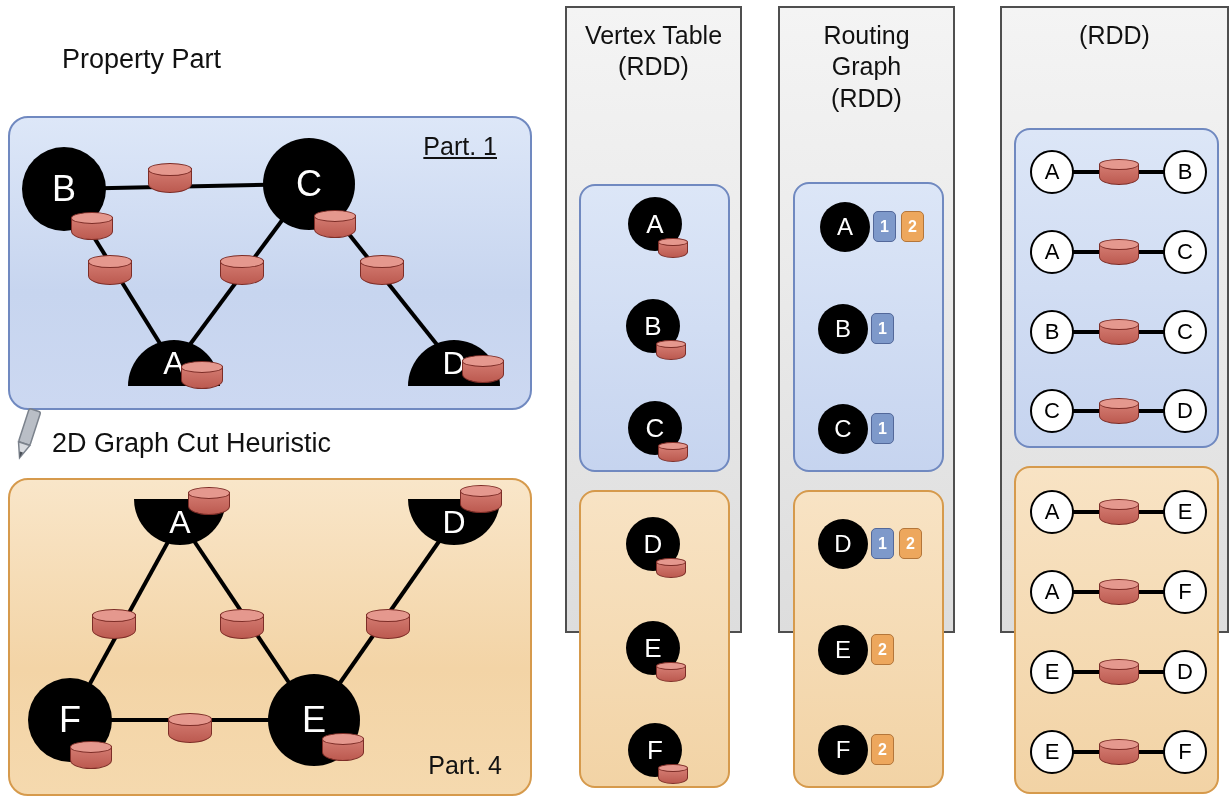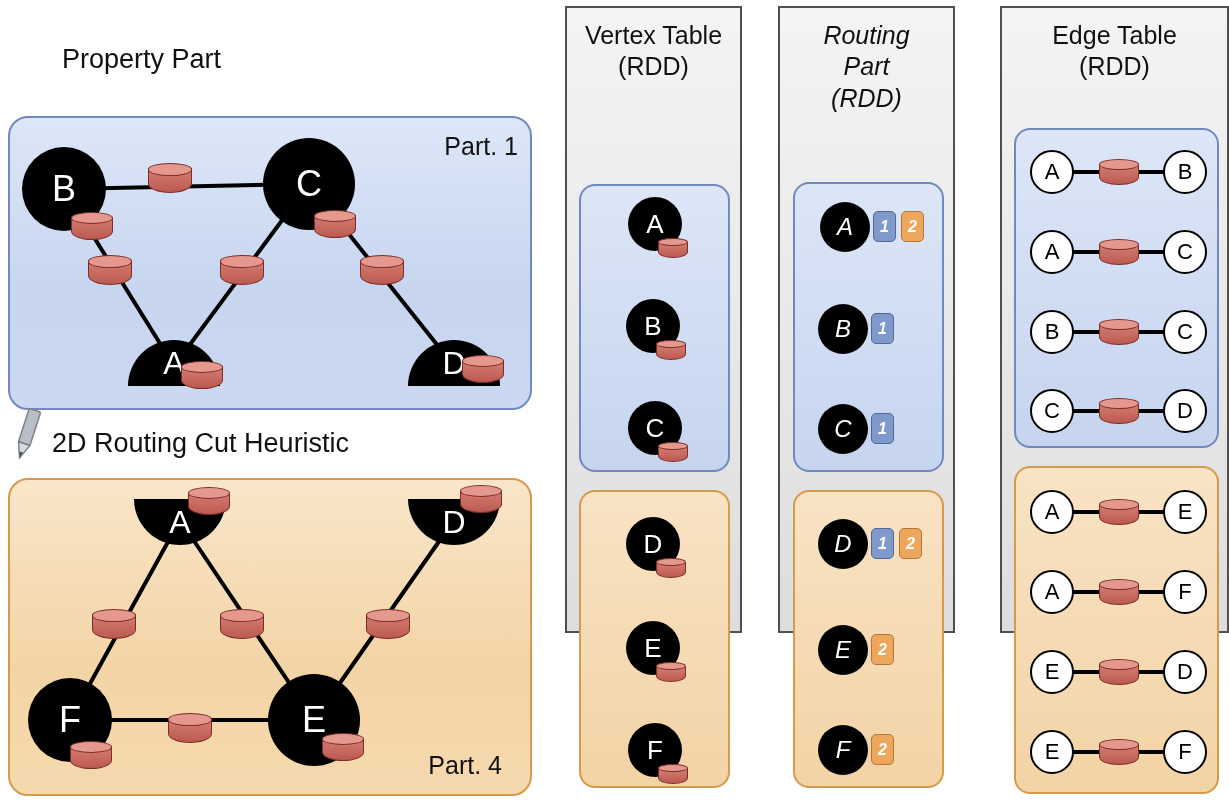--- a/index.html
+++ b/index.html
@@ -9,21 +9,21 @@
   .pg-title { position:absolute; left:62px; top:44px; font-size:27px; }
 
   .pbox { position:absolute; border-radius:20px; box-sizing:border-box; }
   .part1-box { left:8px; top:116px; width:524px; height:294px;
                background:linear-gradient(180deg,#dde7f8 0%,#c7d5ef 60%,#ccd8f1 100%);
                border:2.5px solid #7089c0; }
   .part2-box { left:8px; top:478px; width:524px; height:318px;
                background:linear-gradient(180deg,#f9e6c9 0%,#f3d4a6 60%,#f5d9ae 100%);
                border:2.5px solid #d69a4c; }
   .part-label { position:absolute; font-size:25px; }
-  .p1l { right:12px; top:14px; }
+  .p1l { right:33px; top:14px;text-decoration:underline; }
   .p2l { right:28px; bottom:14px; }
 
   svg.edges { position:absolute; left:0; top:0; z-index:1; }
   svg.edges line { stroke:#000; stroke-width:4; }
 
   .vtx { position:absolute; background:#000; color:#fff; display:flex;
          align-items:center; justify-content:center; z-index:2; font-size:36px; }
   .circle { border-radius:50%; }
   .dome-up   { border-radius:50% 50% 0 0 / 100% 100% 0 0; font-size:32px; }
   .dome-down { border-radius:0 0 50% 50% / 0 0 100% 100%; font-size:32px; }
@@ -38,21 +38,21 @@
                  background:#e5988e; border:1.6px solid #7d2d27; box-sizing:border-box;
                  border-radius:50%; }
 
   .pencil { position:absolute; left:8px; top:406px; }
   .heuristic { position:absolute; left:52px; top:428px; font-size:27px; }
 
   
   .col { position:absolute; top:6px; height:627px; box-sizing:border-box;
          background:linear-gradient(180deg,#f4f4f4,#dddddd); border:2px solid #4f4f4f; }
   .col-vertex  { left:565px; width:177px; }
-  .col-routing { left:778px; width:177px;font-style:italic; }
+  .col-routing { left:778px; width:177px; }
   .col-edge    { left:1000px; width:229px; }
   .col-header  { position:absolute; top:12px; width:100%; text-align:center;
                  font-size:25px; line-height:1.25; }
 
   .inner { position:absolute; border-radius:16px; box-sizing:border-box; }
   .inner.blue   { background:linear-gradient(180deg,#dce6f7,#c6d4ef); border:2px solid #7089c0; }
   .inner.orange { background:linear-gradient(180deg,#f8e3c4,#f2d3a5); border:2px solid #d69a4c; }
 
   .vt-blue   { left:12px; top:176px; width:151px; height:288px; }
   .vt-orange { left:12px; top:482px; width:151px; height:298px; }
@@ -124,21 +124,21 @@
 
   <div class="pencil">
     <svg width="38" height="58" viewBox="0 0 38 58">
       <g transform="rotate(18 19 29)">
         <rect x="13" y="3" width="12" height="35" rx="2" fill="#b9bec6" stroke="#7b828c" stroke-width="1.5"></rect>
         <polygon points="13,38 25,38 19,53" fill="#d8dbe0" stroke="#7b828c" stroke-width="1.5"></polygon>
         <polygon points="17.4,47 20.6,47 19,53" fill="#4a4f57"></polygon>
       </g>
     </svg>
   </div>
-  <div class="heuristic">2D Routing Cut Heuristic</div>
+  <div class="heuristic">2D Graph Cut Heuristic</div>
 
   <div class="pbox part2-box">
     <svg class="edges" width="524" height="318" viewBox="0 0 524 318">
       <line x1="170" y1="40" x2="60" y2="240"></line>
       <line x1="170" y1="40" x2="304" y2="240"></line>
       <line x1="304" y1="240" x2="444" y2="40"></line>
       <line x1="60" y1="240" x2="304" y2="240"></line>
     </svg>
 
     <div class="vtx dome-down" style="left:124px;top:19px;width:92px;height:46px">
@@ -197,21 +197,21 @@
       <div class="vt-circle" style="left:47px;top:231px">
         <span>F</span>
       </div>
       <span class="cyl" style="left:77px;top:272px;width:30px;height:20px"></span>
     </div>
   </div>
 
   <div class="col col-routing">
     <div class="col-header">
       <div>Routing</div>
-      <div>Part</div>
+      <div>Graph</div>
       <div>(RDD)</div>
     </div>
     <div class="inner blue rb-blue">
       <div class="rt-circle" style="left:25px;top:18px">
         <span>A</span>
       </div>
       <div class="rsq b1" style="left:78px;top:27px">1</div>
       <div class="rsq o2" style="left:106px;top:27px">2</div>
 
       <div class="rt-circle" style="left:23px;top:120px">
@@ -238,21 +238,20 @@
 
       <div class="rt-circle" style="left:23px;top:233px">
         <span>F</span>
       </div>
       <div class="rsq o2" style="left:76px;top:242px">2</div>
     </div>
   </div>
 
   <div class="col col-edge">
     <div class="col-header">
-      <div>Edge Table</div>
       <div>(RDD)</div>
     </div>
     <div class="inner blue eb-blue">
       <div class="etrow" style="top:19px">
         <div class="etcircle left">
             <span>A</span>
           </div>
         <span class="cyl et-cyl"></span>
         <div class="etcircle right">
             <span>B</span>

